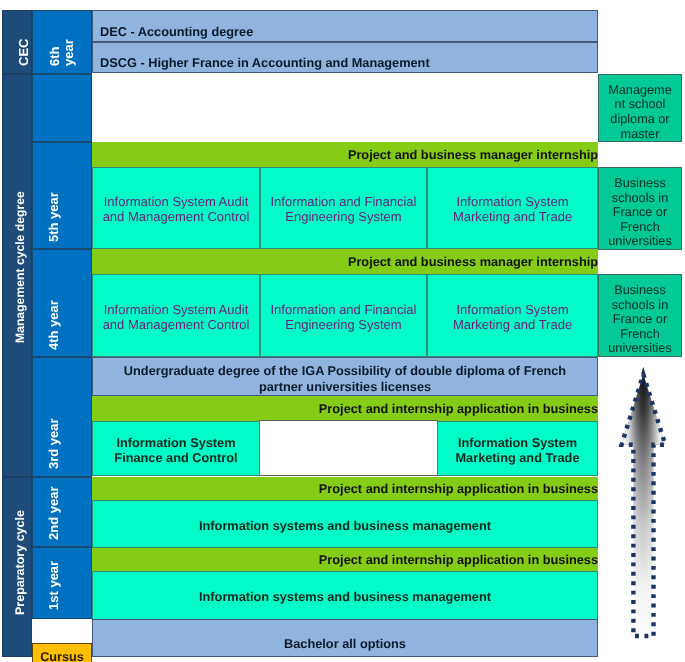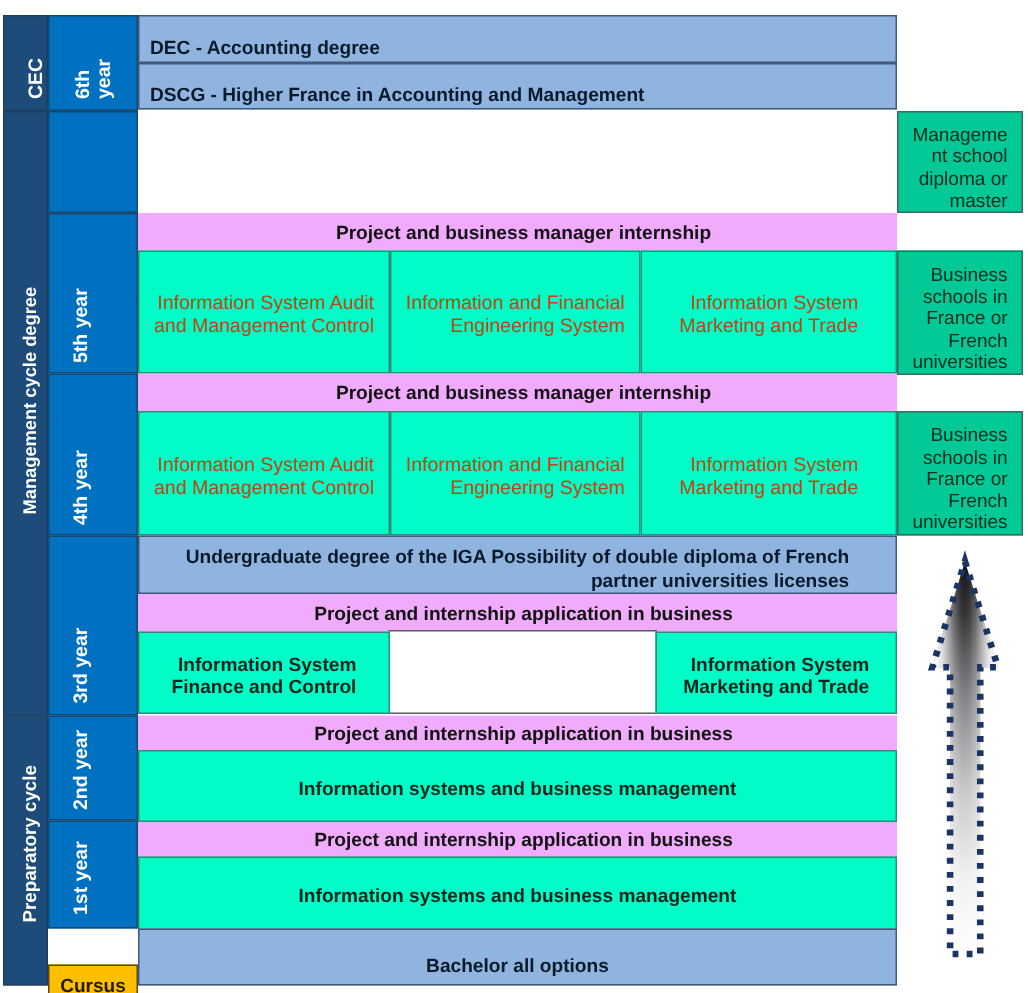--- a/index.html
+++ b/index.html
@@ -5,21 +5,21 @@
 <style>
   html,body{margin:0;padding:0;background:#ffffff;}
   body{width:685px;height:662px;overflow:hidden;
        font-family:"Liberation Sans",sans-serif;
        -webkit-font-smoothing:antialiased;
        text-rendering:geometricPrecision;}
   .stage{position:relative;width:685px;height:662px;}
 
   .box{position:absolute;box-sizing:border-box;
        display:flex;align-items:center;justify-content:center;
-       text-align:right;line-height:14px;white-space:pre-line;
+       text-align:center;line-height:14px;white-space:pre-line;
        filter:opacity(1);}
 
   
   .cycle{background:#1E4C7A;border:1px solid #1a3f63;color:#ffffff;}
   
   .year{background:#0070C0;border:1px solid #16496f;color:#ffffff;}
   
   .vlabel{position:absolute;transform-origin:0 0;
           transform:rotate(-90deg);white-space:pre;
           font-weight:bold;color:#ffffff;filter:opacity(1);}
@@ -27,26 +27,26 @@
   
   .cursus{background:#FFBF00;border:1px solid #5d4a0a;color:#241a02;
           font-weight:bold;font-size:12.7px;
           align-items:flex-start;padding-top:6px;}
 
   
   .lblue{background:#8FB4DF;border:1px solid #44597a;color:#0b1a2b;
          font-weight:bold;font-size:12.75px;padding-top:11px;}
 
   
-  .grey{background:#f0abfc;border:none;color:#121212;
+  .grey{background:#84cc16;border:none;color:#121212;
         font-weight:bold;font-size:12.75px;
-        justify-content:center;text-align:left;}
-
-  
-  .green{background:#01FCC8;border:1px solid #2e8d74;color:#c2410c;
+        justify-content:flex-end;text-align:left;}
+
+  
+  .green{background:#01FCC8;border:1px solid #2e8d74;color:#701a75;
          font-size:13px;line-height:15px;padding-top:2px;}
   .green.bold{font-weight:bold;font-size:12.75px;color:#0f261d;}
 
   
   .mgreen{background:#03C996;border:1px solid #3b6b5d;color:#072c20;
           font-size:12.7px;line-height:14.6px;padding-top:8px;}
 
   
   .empty{background:#ffffff;border:1px solid #5a5a5a;}
 

